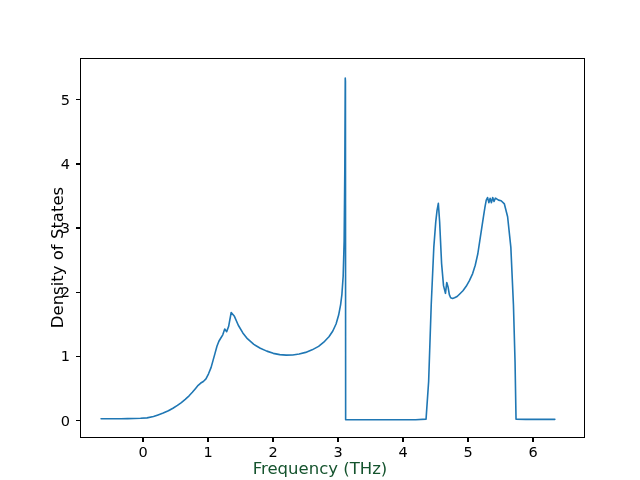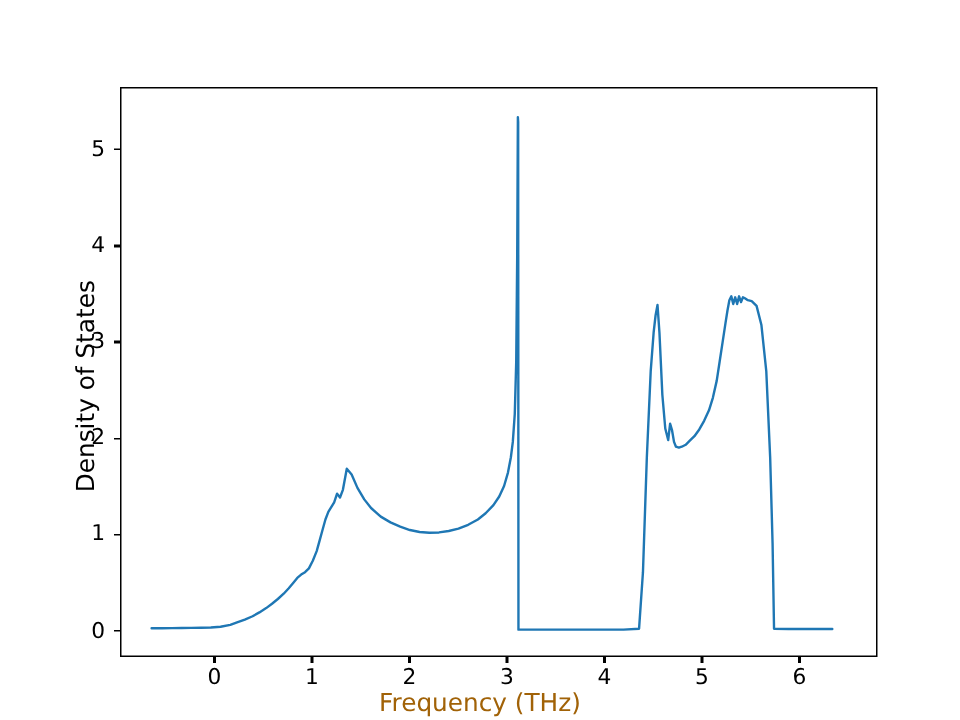--- a/index.html
+++ b/index.html
@@ -36,21 +36,21 @@
     font-size:14.5px;color:#000;
     transform:translate(-100%,-50%);
     white-space:nowrap;
   }
 
   
   #xlabel{
     position:absolute;
     left:0;right:0;top:459px;
     text-align:center;
-    font-size:16.5px;color:#a16207;
+    font-size:16.5px;color:#14532d;
   }
   #ylabel{
     position:absolute;
     left:-103px; top:248px;
     width:320px;
     text-align:center;
     font-size:16.5px;color:#000;
     transform:rotate(-90deg);
     transform-origin:center center;
   }

